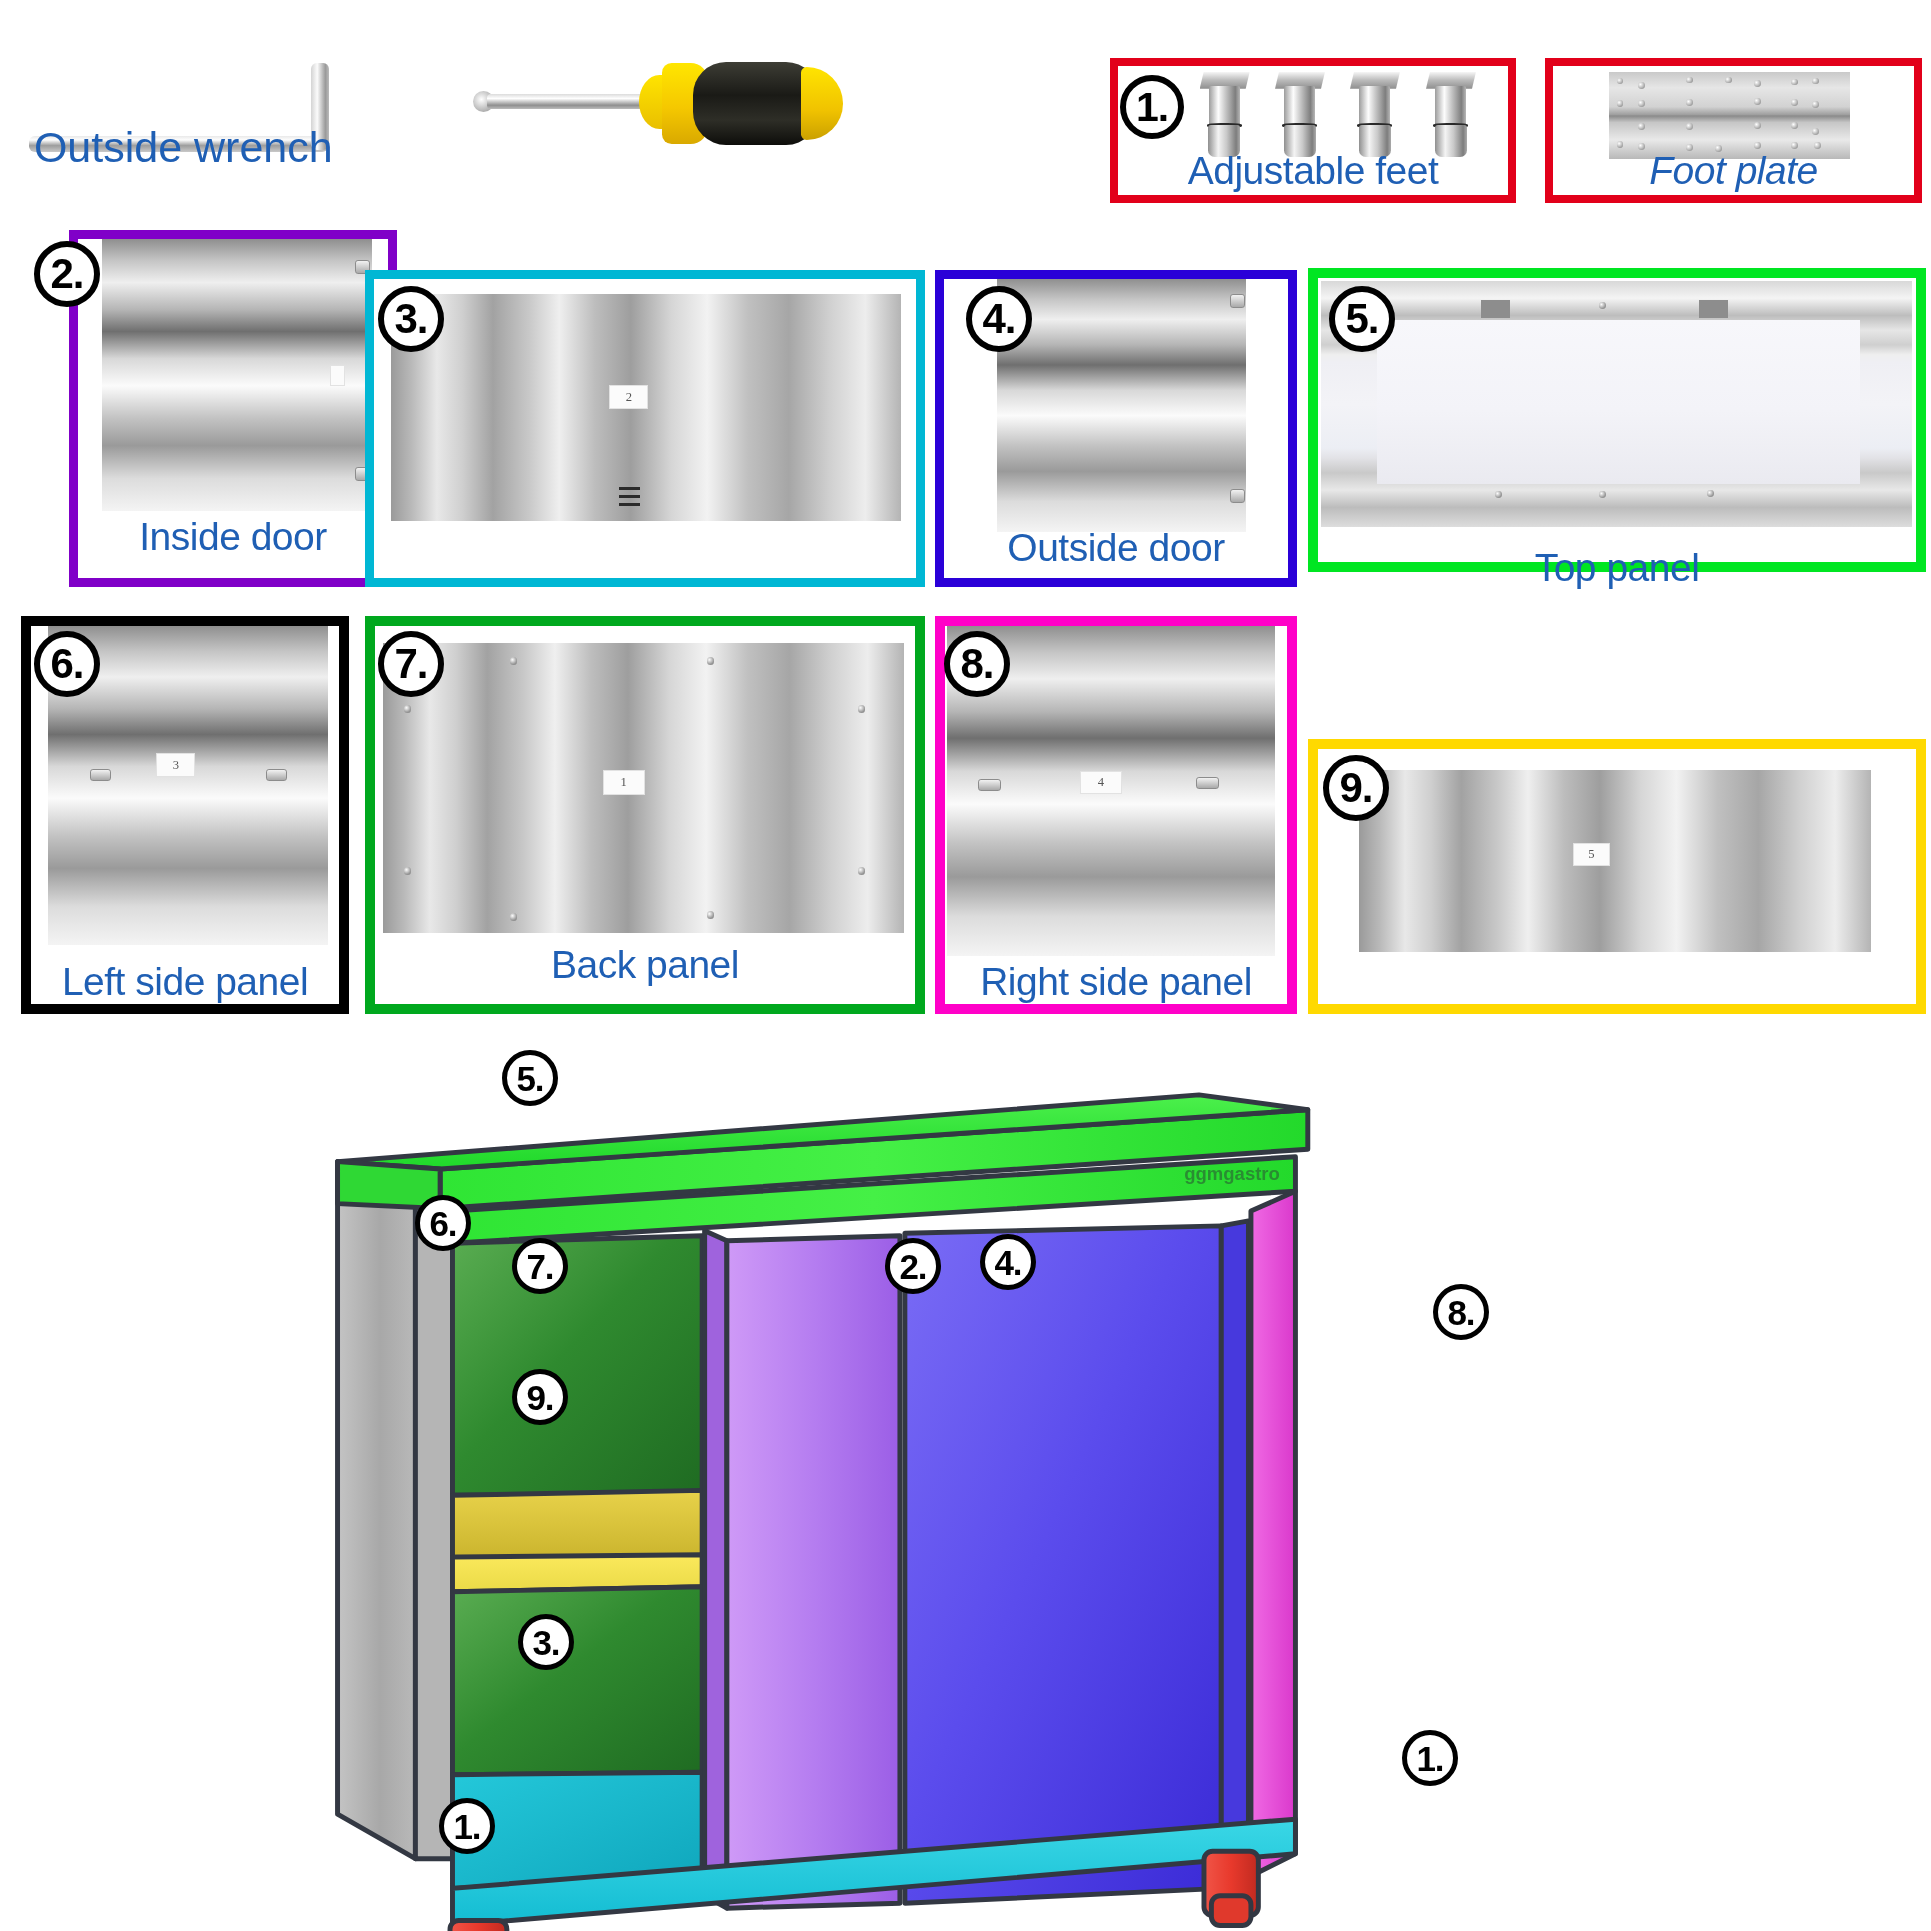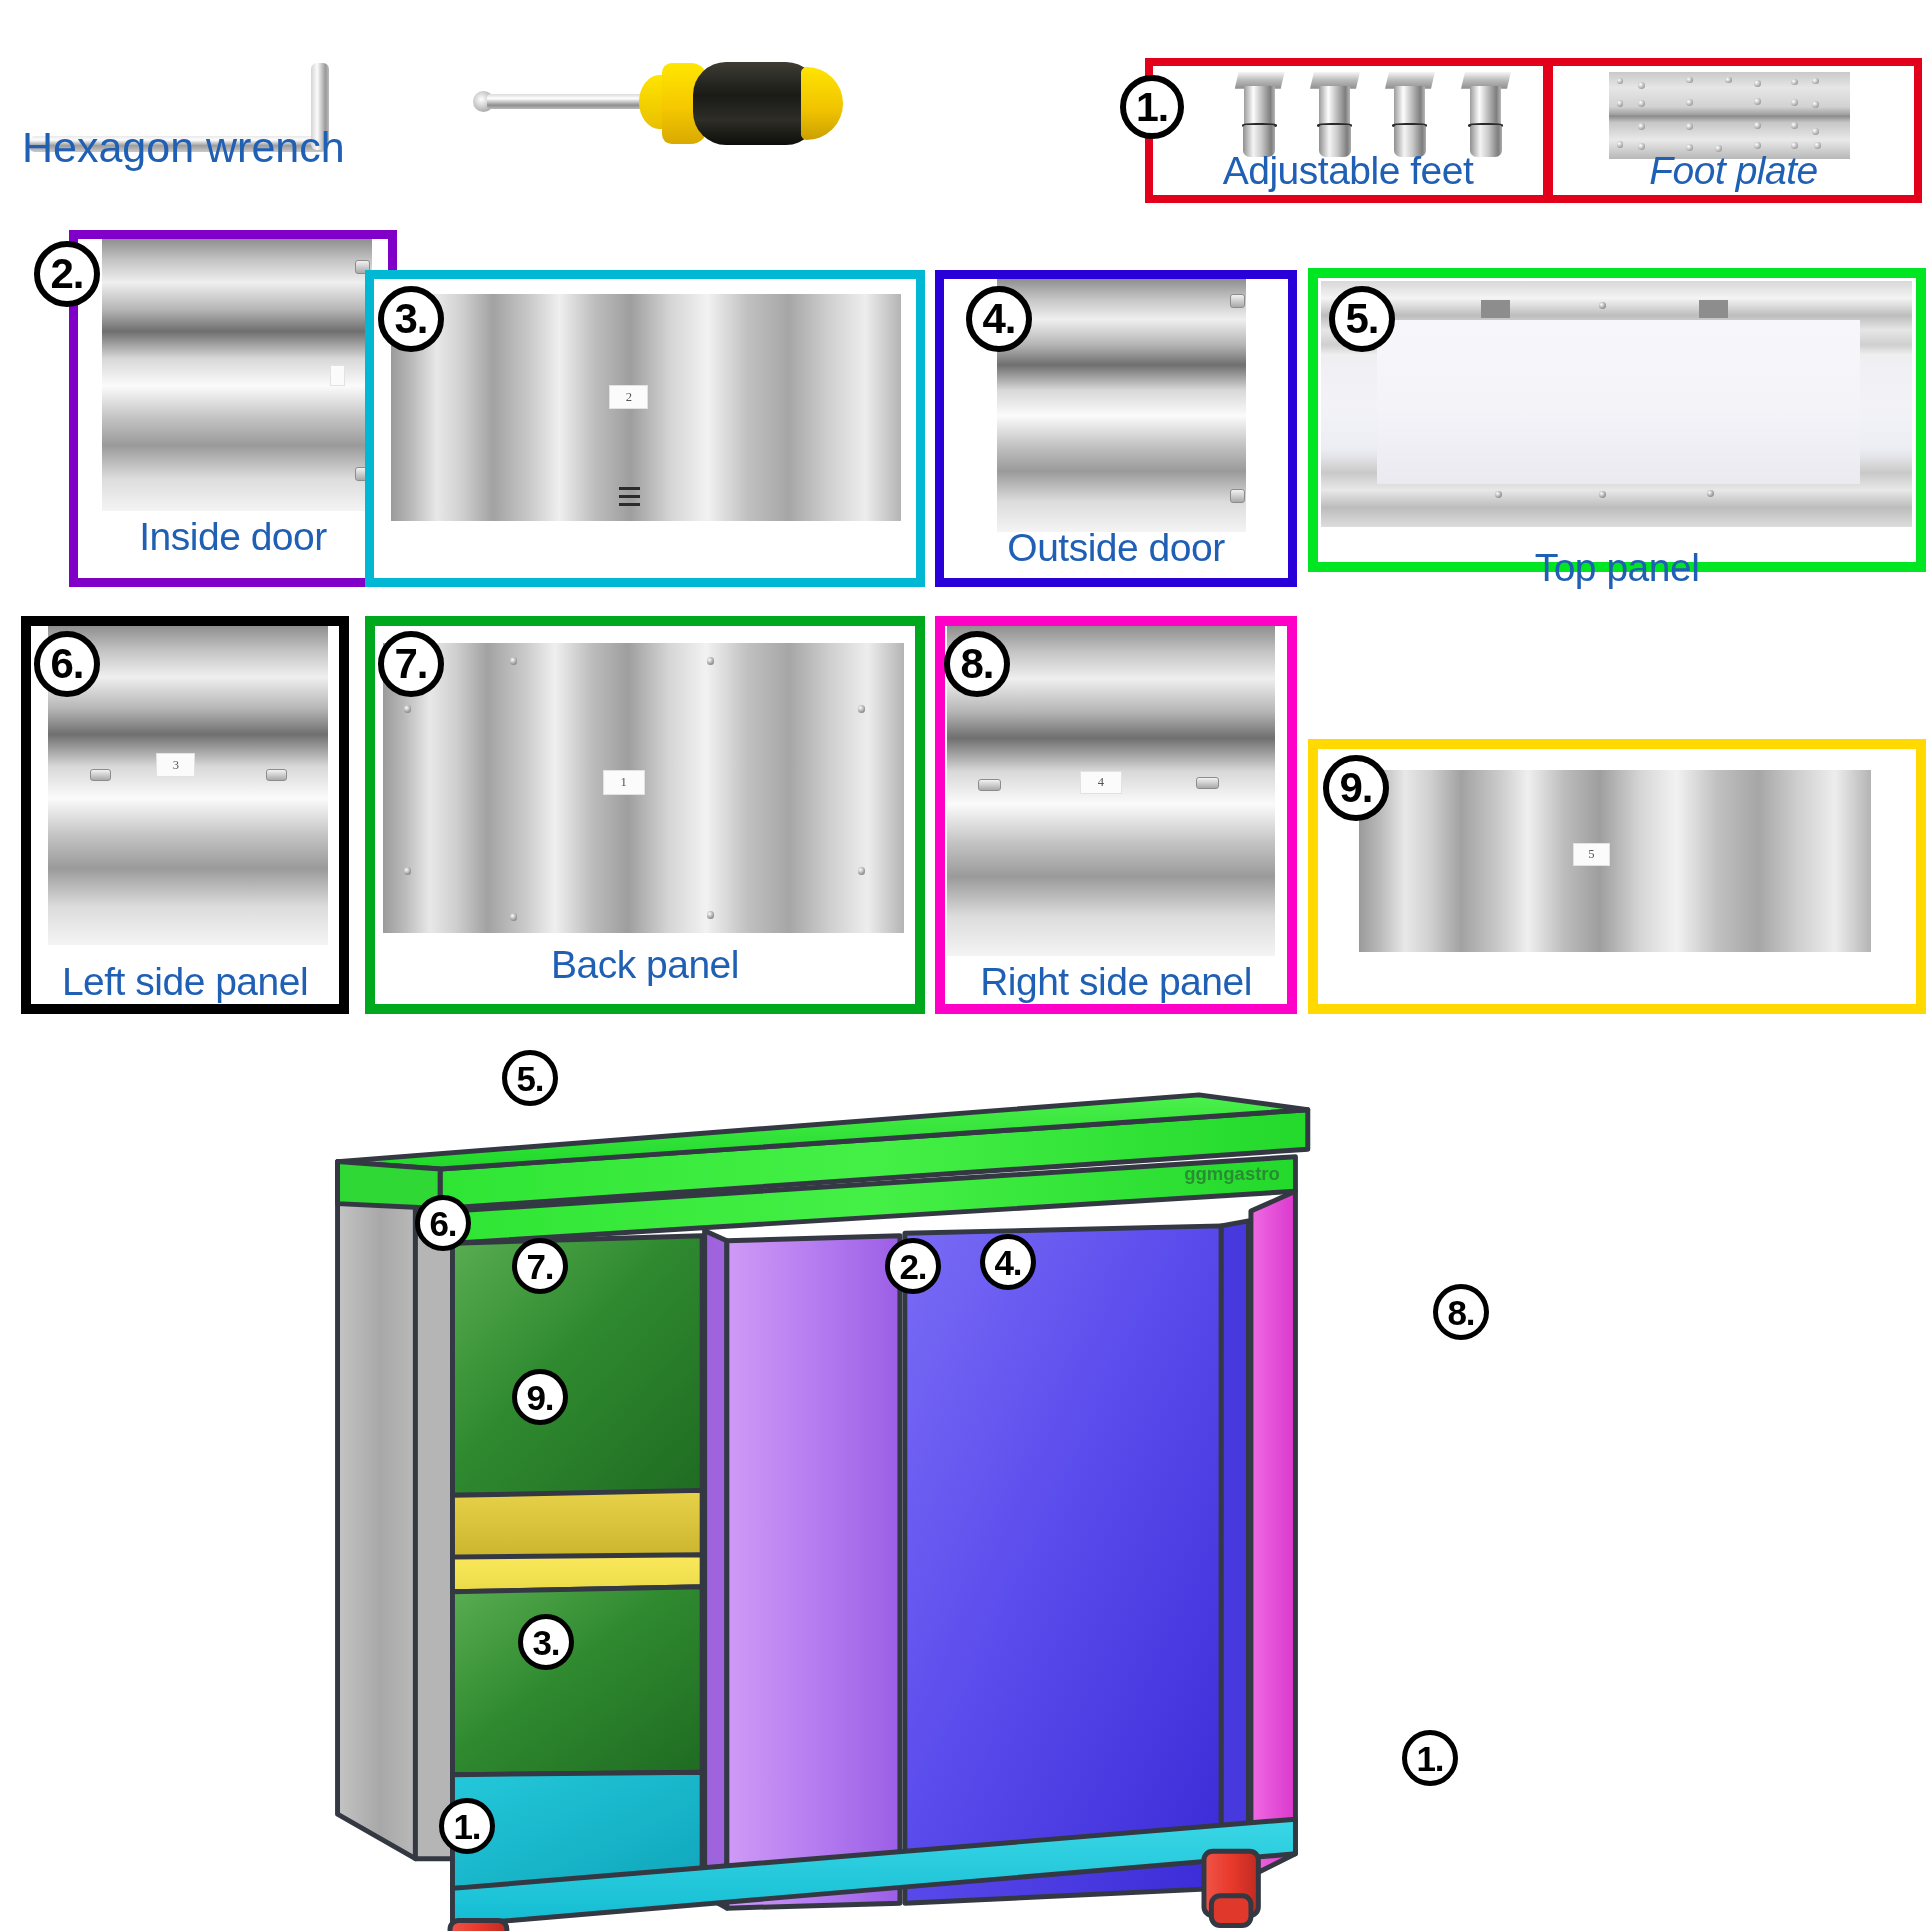--- a/index.html
+++ b/index.html
@@ -178,32 +178,32 @@
 </style>
 </head>
 <body>
 
 <div class="stage">
 
   <div style="position:absolute;left:19.3px;top:53px;width:328px;height:106px;">
     <div class="wrench-long" style="left:9.7px;top:83px;width:299px;height:16.4px;"></div>
     <div class="wrench-short" style="left:292px;top:9.7px;width:17.4px;height:87px;"></div>
   </div>
-  <div class="tool-label" style="left:19.3px;top:126px;width:328px;">Hexagon wrench</div>
+  <div class="tool-label" style="left:19.3px;top:126px;width:328px;">Outside wrench</div>
 
   <div style="position:absolute;left:473px;top:48px;width:377px;height:106px;">
     <div class="sd-tip" style="left:0px;top:43px;width:21px;height:21px;"></div>
     <div class="sd-shaft" style="left:13.5px;top:46px;width:162px;height:14.5px;"></div>
     <div class="sd-yellow-fin" style="left:166px;top:27px;width:41px;height:54px;"></div>
     <div class="sd-collar" style="left:189px;top:15.4px;width:46px;height:81px;"></div>
     <div class="sd-grip" style="left:220px;top:13.5px;width:126px;height:83px;"></div>
     <div class="sd-grip-y" style="left:328px;top:19.3px;width:42px;height:73px;"></div>
   </div>
 
-  <div class="part-box" style="left:1110px;top:58px;width:406px;height:145px;border-width:8.7px;border-color:#e2001a;margin-left:35px;">
+  <div class="part-box" style="left:1110px;top:58px;width:406px;height:145px;border-width:8.7px;border-color:#e2001a;">
     <div class="photo" style="left:72px;top:5.8px;width:309px;height:87px;">
       <div class="foot" style="left:9.7px;top:0;width:50px;height:85px;">
         <div class="plate"></div>
           <div class="stem"></div>
           <div class="ring"></div>
           <div class="cup"></div>
       </div>
       <div class="foot" style="left:85px;top:0;width:50px;height:85px;">
         <div class="plate"></div>
           <div class="stem"></div>

